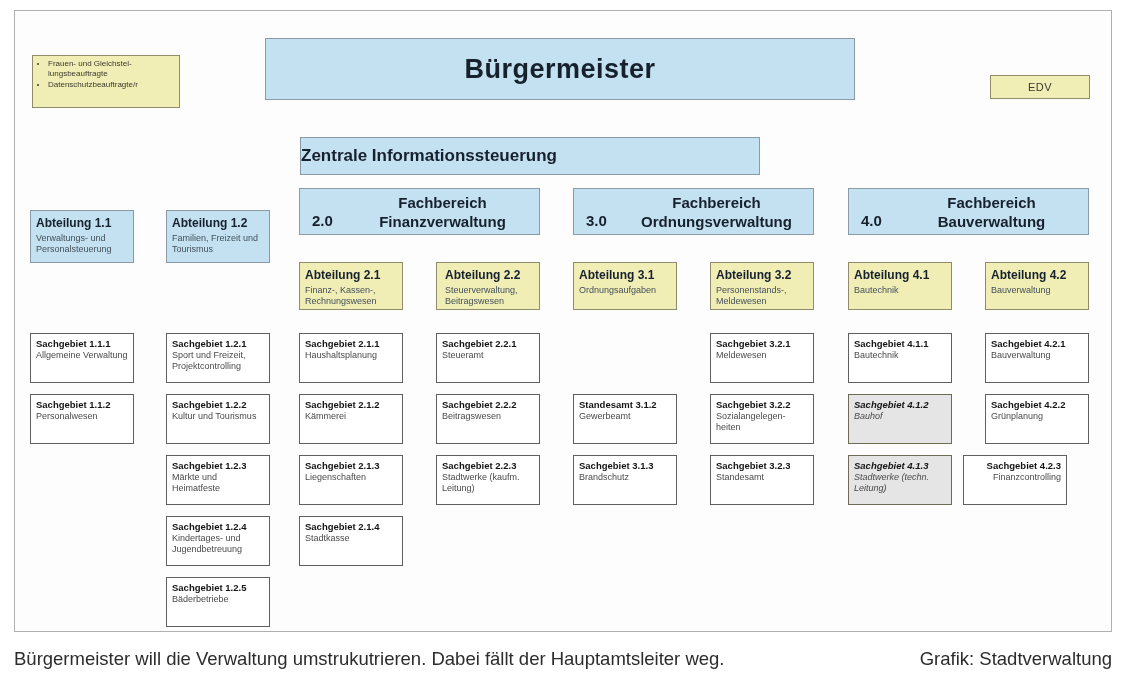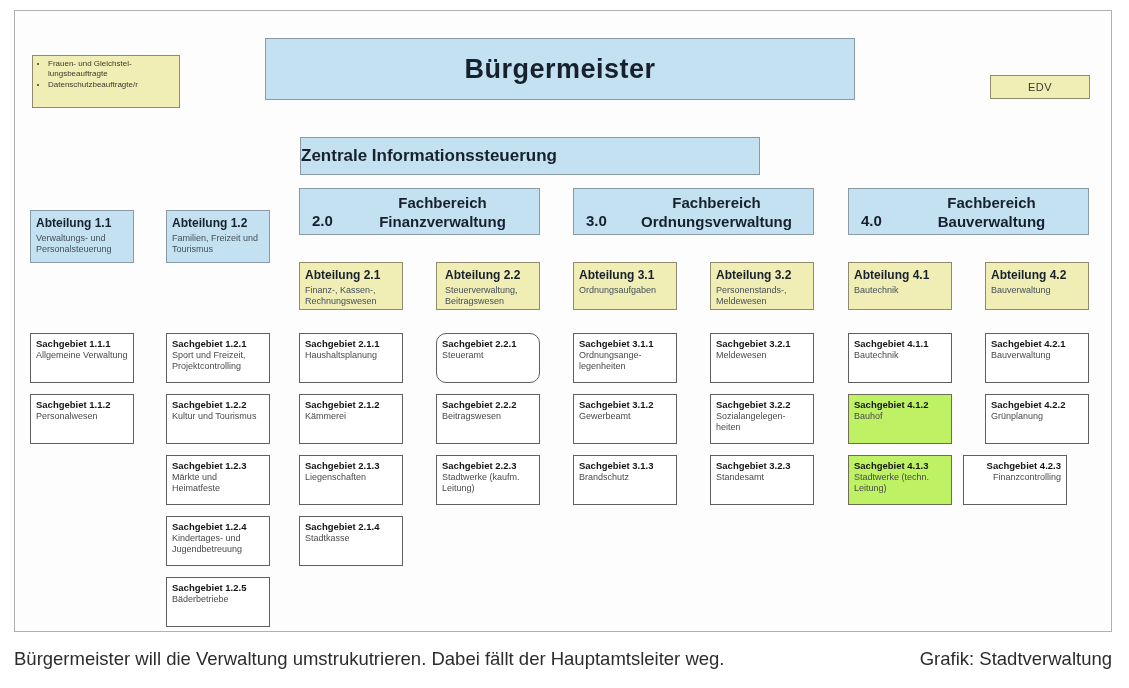--- a/index.html
+++ b/index.html
@@ -41,21 +41,21 @@
   .fb .fb-l1,.fb .fb-l2{margin-left:46px;text-align:center;font-size:15px;font-weight:bold;color:#17212e;line-height:19px;}
 
   
   .ab{width:104px;padding:5px 5px 3px 5px;}
   .ab-t{font-size:12px;font-weight:bold;color:#17212e;margin-bottom:3px;}
   .ab-s{font-size:9px;line-height:1.25;color:#44505a;}
 
   
   .sg{width:104px;height:50px;padding:4px 5px;}
   .whitesg{background:#ffffff;border-color:#5f5f5f;}
-  .yellowsg{background:#bef264;border-color:#6e6c55;}
+  .yellowsg{background:#e5e5e5;border-color:#6e6c55;font-style:italic;}
   .sg-t{font-size:9.5px;font-weight:bold;color:#141414;margin-bottom:1px;}
   .sg-s{font-size:9px;line-height:1.25;color:#4a4a4a;}
 
   #columns{position:absolute;left:0;top:0;width:100%;height:100%;pointer-events:none;}
   #columns .box{pointer-events:auto;}
 
   
   .caption{
     position:absolute;left:14px;top:648px;width:1098px;
     display:flex;justify-content:space-between;align-items:flex-start;
@@ -158,42 +158,38 @@
       <div class="sg-s">Liegenschaften</div>
     </div>
     <div class="box sg whitesg" style="left: 299px; top: 516px;">
       <div class="sg-t">Sachgebiet 2.1.4</div>
       <div class="sg-s">Stadtkasse</div>
     </div>
     <div class="box ab yellow" style="left: 436px; top: 262px; height: 48px; padding-left: 8px;">
       <div class="ab-t">Abteilung 2.2</div>
       <div class="ab-s">Steuerverwaltung, Beitragswesen</div>
     </div>
-    <div class="box sg whitesg" style="left: 436px; top: 333px; border-radius: 10px;">
+    <div class="box sg whitesg" style="left: 436px; top: 333px;">
       <div class="sg-t">Sachgebiet 2.2.1</div>
       <div class="sg-s">Steueramt</div>
     </div>
     <div class="box sg whitesg" style="left: 436px; top: 394px;">
       <div class="sg-t">Sachgebiet 2.2.2</div>
       <div class="sg-s">Beitragswesen</div>
     </div>
     <div class="box sg whitesg" style="left: 436px; top: 455px;">
       <div class="sg-t">Sachgebiet 2.2.3</div>
       <div class="sg-s">Stadtwerke (kaufm. Leitung)</div>
     </div>
     <div class="box ab yellow" style="left: 573px; top: 262px; height: 48px;">
       <div class="ab-t">Abteilung 3.1</div>
       <div class="ab-s">Ordnungsaufgaben</div>
     </div>
-    <div class="box sg whitesg" style="left: 573px; top: 333px;">
-      <div class="sg-t">Sachgebiet 3.1.1</div>
-      <div class="sg-s">Ordnungsange-legenheiten</div>
-    </div>
     <div class="box sg whitesg" style="left: 573px; top: 394px;">
-      <div class="sg-t">Sachgebiet 3.1.2</div>
+      <div class="sg-t">Standesamt 3.1.2</div>
       <div class="sg-s">Gewerbeamt</div>
     </div>
     <div class="box sg whitesg" style="left: 573px; top: 455px;">
       <div class="sg-t">Sachgebiet 3.1.3</div>
       <div class="sg-s">Brandschutz</div>
     </div>
     <div class="box ab yellow" style="left: 710px; top: 262px; height: 48px;">
       <div class="ab-t">Abteilung 3.2</div>
       <div class="ab-s">Personenstands-, Meldewesen</div>
     </div>

